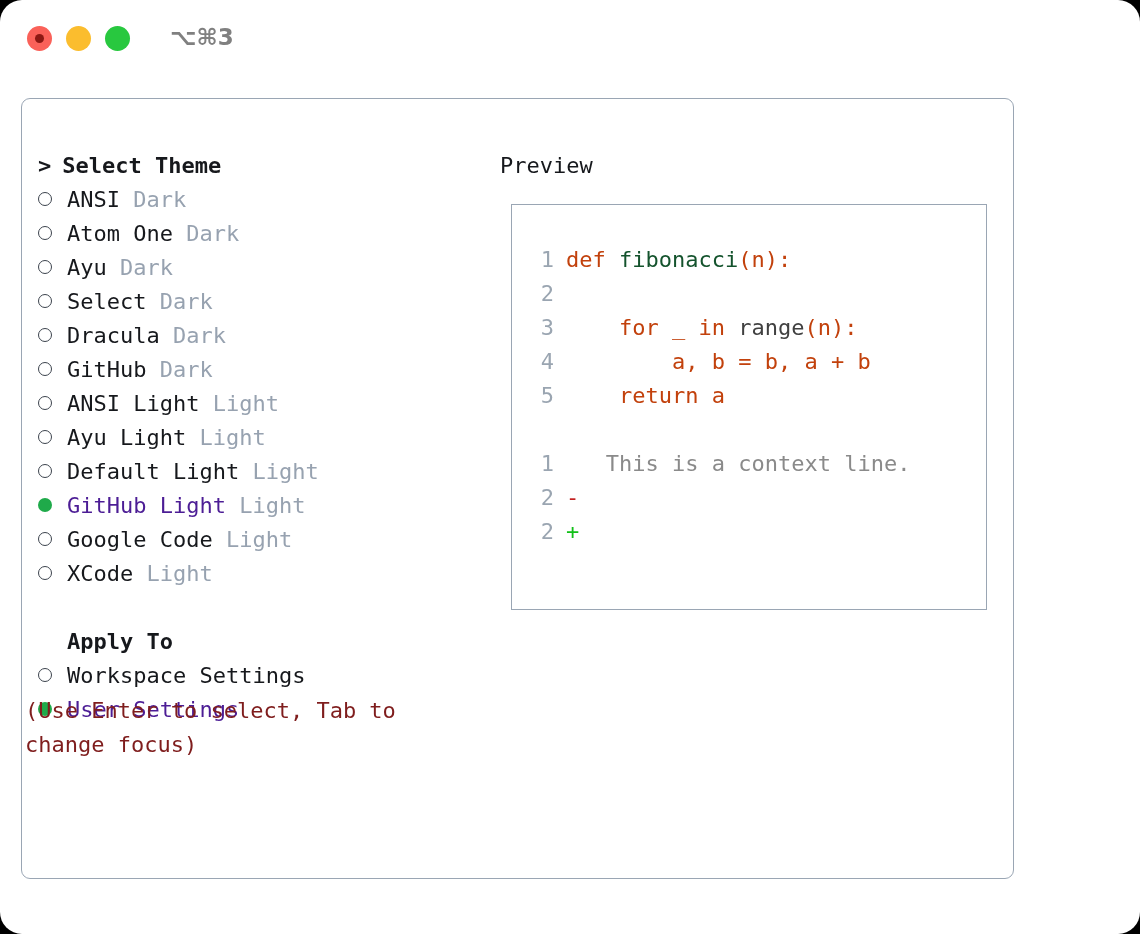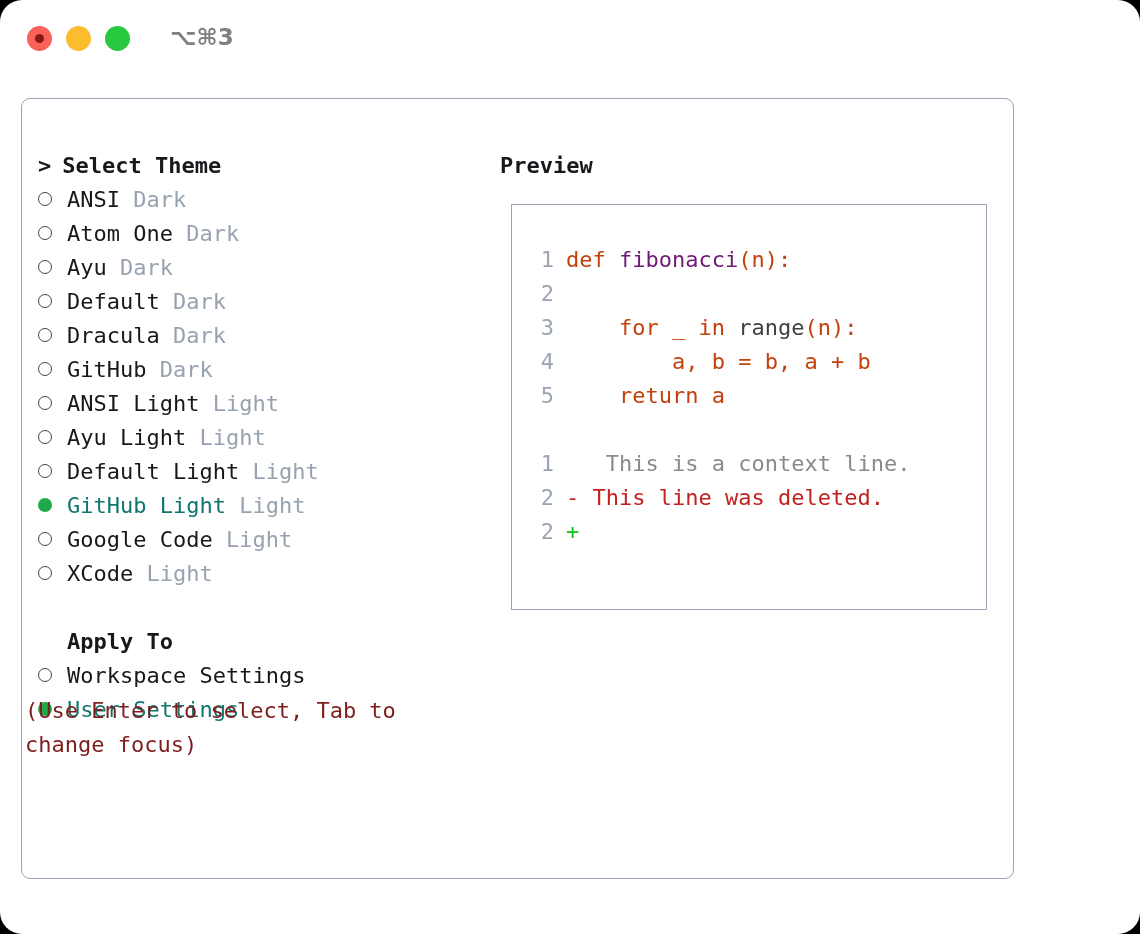--- a/index.html
+++ b/index.html
@@ -126,21 +126,21 @@
     border: 1.7px solid #3c434d;
     background: transparent;
   }
   .dot-filled {
     width: 14px; height: 14px;
     border-radius: 50%;
     background: #1faa4a;
   }
 
   .item-name   { color: #16181c; }
-  .item-name.selected { color: #0f766e; }
+  .item-name.selected { color: #4c1d95; }
   .item-kind   { color: #97a2b0; }
 
   .spacer-row { height: 34px; }
 
   #hint-text {
     position: absolute;
     left: 3px;
     top: 595px;
     width: 420px;
     font-size: 22px;
@@ -152,21 +152,21 @@
   
   #preview-column {
     position: absolute;
     left: 478px;
     top: 49px;
     width: 500px;
   }
 
   #preview-title {
     font-size: 22px;
-    font-weight: bold;
+    font-weight: normal;
     color: #16181c;
     height: 34px;
     display: flex;
     align-items: center;
   }
 
   #preview-box {
     position: absolute;
     left: 11px;
     top: 56px;
@@ -194,21 +194,21 @@
 
   .lineno {
     width: 28px;
     flex: 0 0 28px;
     text-align: right;
     color: #9aa5b1;
     margin-right: 12px;
   }
 
   .tok-plain   { color: #c2410c; }
-  .tok-func    { color: #701a75; }
+  .tok-func    { color: #14532d; }
   .tok-num     { color: #0f7b7b; }
   .tok-builtin { color: #404040; }
 
   .diff-ctx { color: #8a8a8a; }
   .diff-del { color: #c32020; }
   .diff-add { color: #12c018; }
 </style>
 </head>
 <body>
 
@@ -229,21 +229,21 @@
 
       <div class="section-head">
         <span class="caret">&gt;</span>
         <span>Select Theme</span>
       </div>
 
       <div id="theme-list">
           <div class="row"><span class="marker"><span class="dot-outline"></span></span><span class="item-name">ANSI</span><span> </span><span class="item-kind">Dark</span></div>
           <div class="row"><span class="marker"><span class="dot-outline"></span></span><span class="item-name">Atom One</span><span> </span><span class="item-kind">Dark</span></div>
           <div class="row"><span class="marker"><span class="dot-outline"></span></span><span class="item-name">Ayu</span><span> </span><span class="item-kind">Dark</span></div>
-          <div class="row"><span class="marker"><span class="dot-outline"></span></span><span class="item-name">Default</span><span> </span><span class="item-kind">Dark</span></div>
+          <div class="row"><span class="marker"><span class="dot-outline"></span></span><span class="item-name">Select</span><span> </span><span class="item-kind">Dark</span></div>
           <div class="row"><span class="marker"><span class="dot-outline"></span></span><span class="item-name">Dracula</span><span> </span><span class="item-kind">Dark</span></div>
           <div class="row"><span class="marker"><span class="dot-outline"></span></span><span class="item-name">GitHub</span><span> </span><span class="item-kind">Dark</span></div>
           <div class="row"><span class="marker"><span class="dot-outline"></span></span><span class="item-name">ANSI Light</span><span> </span><span class="item-kind">Light</span></div>
           <div class="row"><span class="marker"><span class="dot-outline"></span></span><span class="item-name">Ayu Light</span><span> </span><span class="item-kind">Light</span></div>
           <div class="row"><span class="marker"><span class="dot-outline"></span></span><span class="item-name">Default Light</span><span> </span><span class="item-kind">Light</span></div>
           <div class="row"><span class="marker"><span class="dot-filled"></span></span><span class="item-name selected">GitHub Light</span><span> </span><span class="item-kind">Light</span></div>
           <div class="row"><span class="marker"><span class="dot-outline"></span></span><span class="item-name">Google Code</span><span> </span><span class="item-kind">Light</span></div>
           <div class="row"><span class="marker"><span class="dot-outline"></span></span><span class="item-name">XCode</span><span> </span><span class="item-kind">Light</span></div>
         </div>
 
@@ -263,20 +263,20 @@
       <div id="preview-title">Preview</div>
       <div id="preview-box">
         <div id="code-area">
             <div class="code-line"><span class="lineno">1</span><span><span class="tok-plain">def </span><span class="tok-func">fibonacci</span><span class="tok-plain">(n):</span></span></div>
             <div class="code-line"><span class="lineno">2</span></div>
             <div class="code-line"><span class="lineno">3</span><span><span class="tok-plain">    for _ in </span><span class="tok-builtin">range</span><span class="tok-plain">(n):</span></span></div>
             <div class="code-line"><span class="lineno">4</span><span><span class="tok-plain">        a, b = b, a + b</span></span></div>
             <div class="code-line"><span class="lineno">5</span><span><span class="tok-plain">    return a</span></span></div>
             <div class="code-line blank"></div>
             <div class="code-line"><span class="lineno">1</span><span class="diff-ctx"> </span><span class="diff-ctx">  This is a context line.</span></div>
-            <div class="code-line"><span class="lineno">2</span><span class="diff-del">-</span><span class="diff-del"> This line was deleted.</span></div>
+            <div class="code-line"><span class="lineno">2</span><span class="diff-del">-</span></div>
             <div class="code-line"><span class="lineno">2</span><span class="diff-add">+</span></div>
           </div>
       </div>
     </div>
 
   </div>
 </div>
 
 </body></html>

